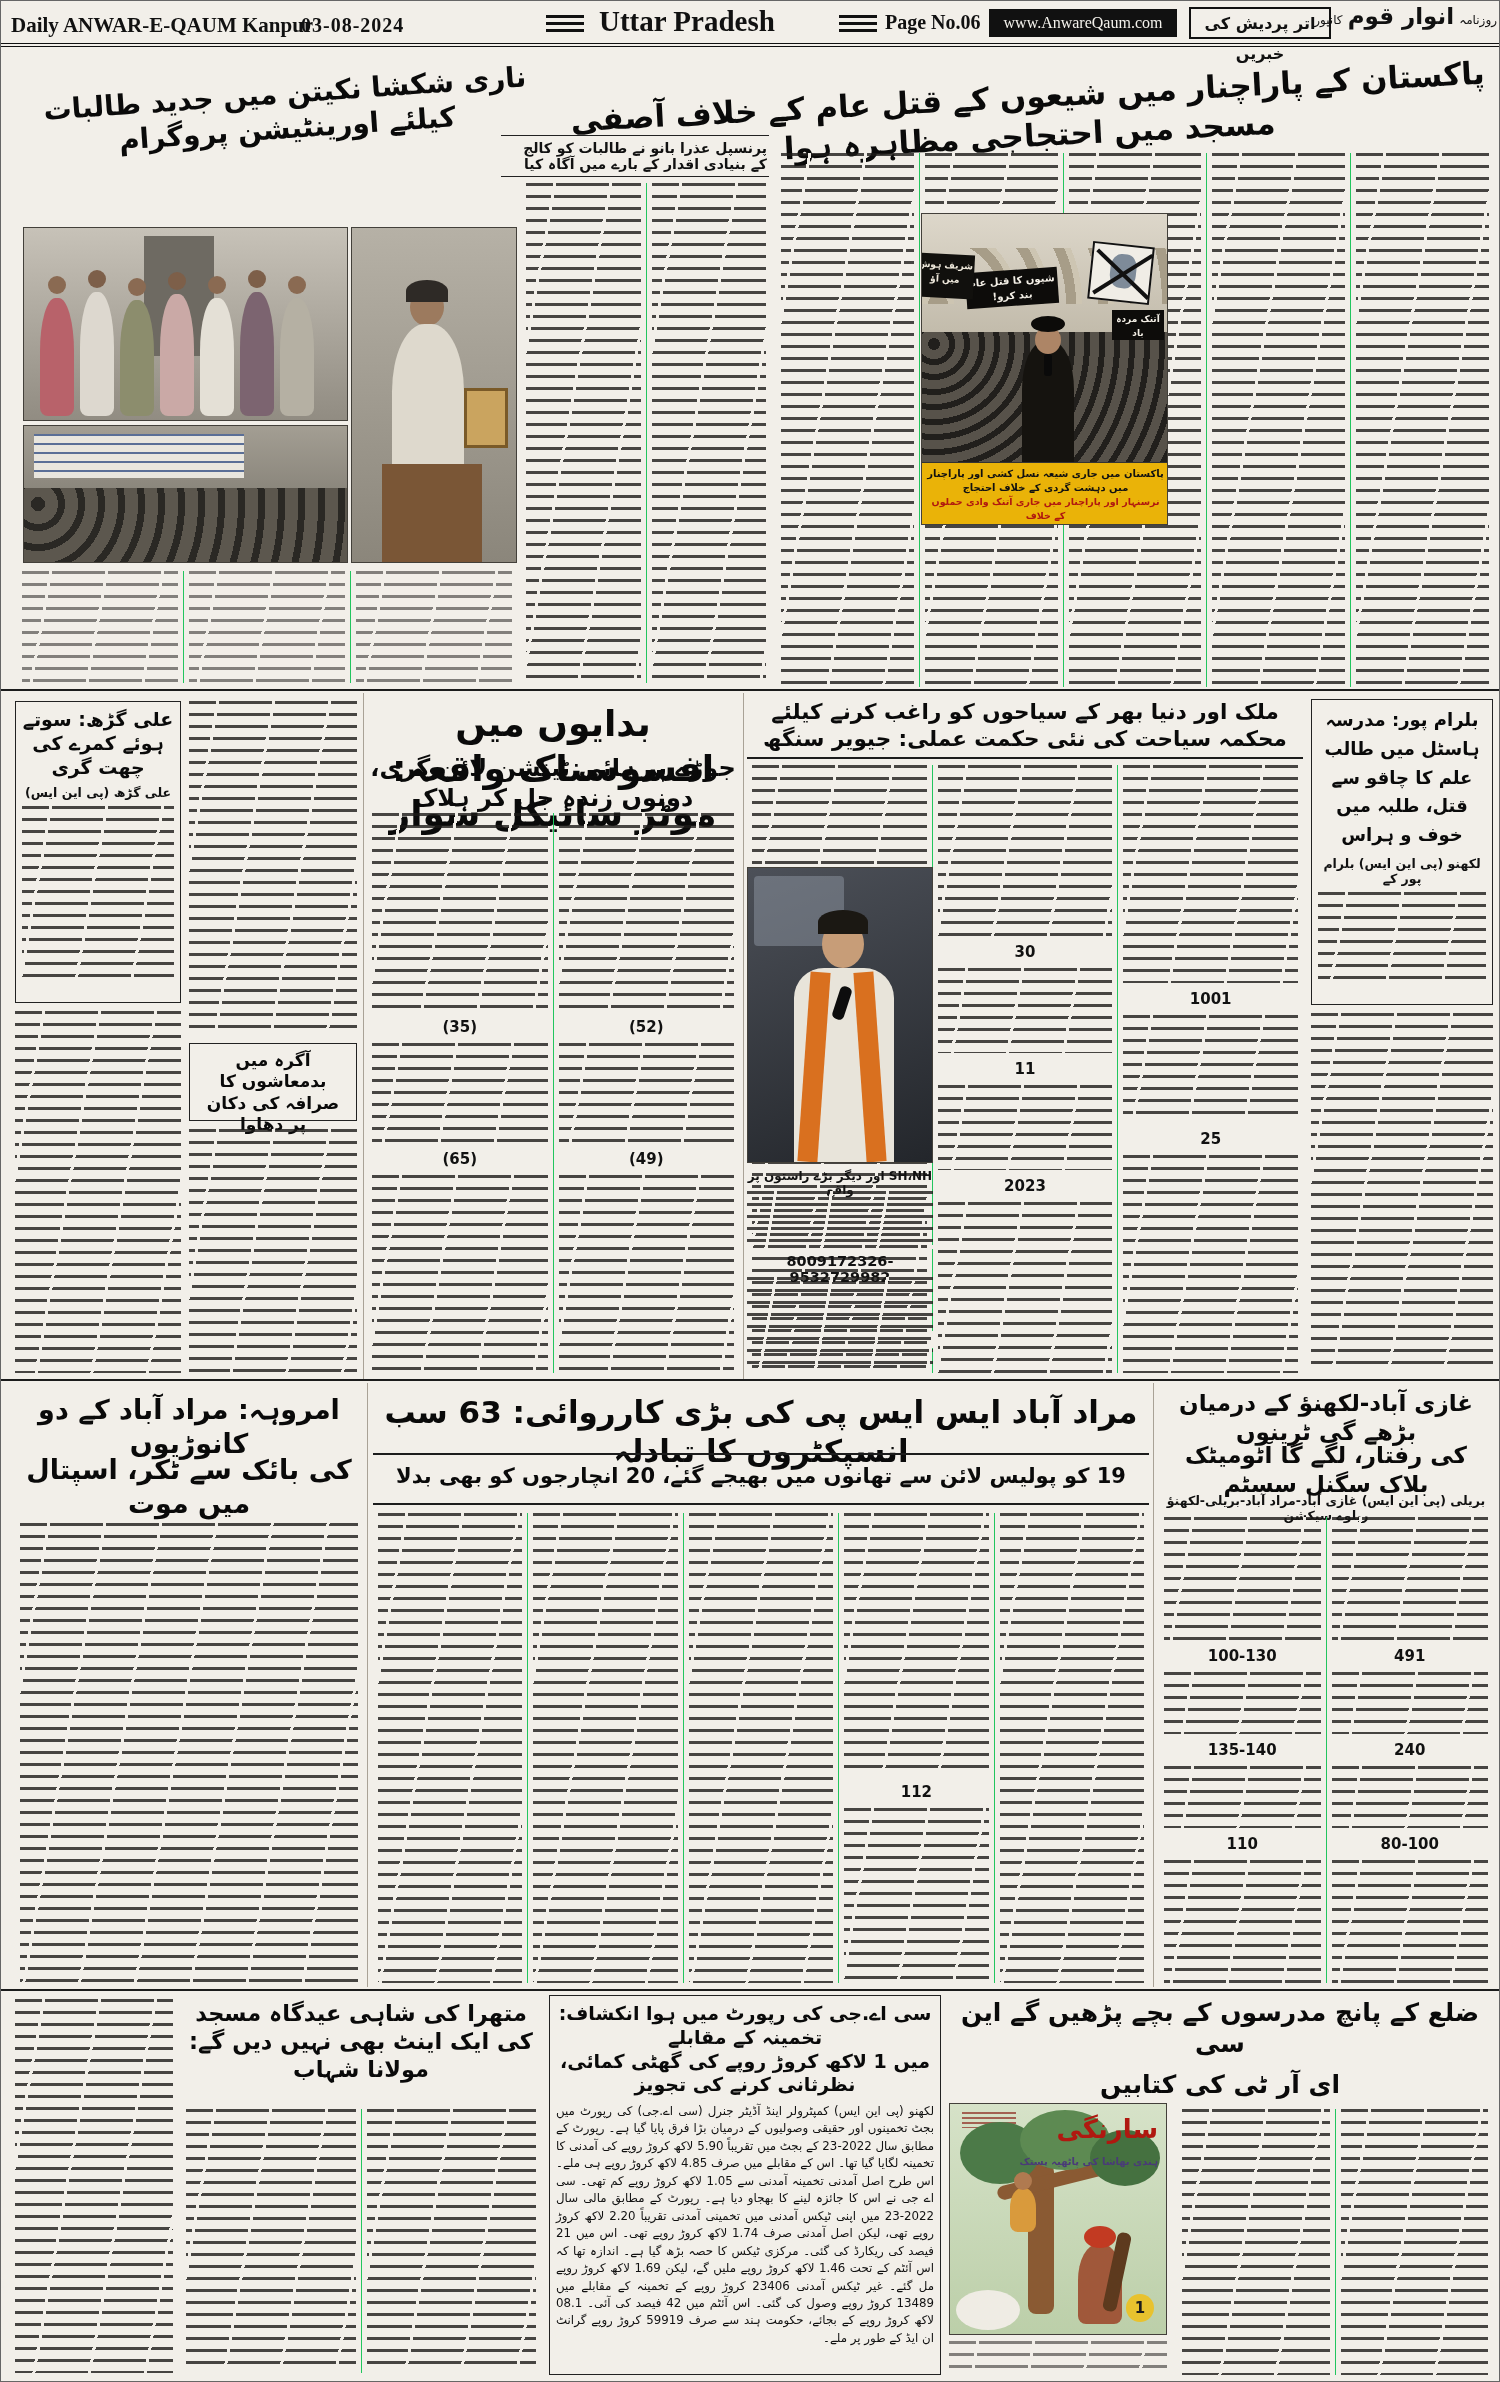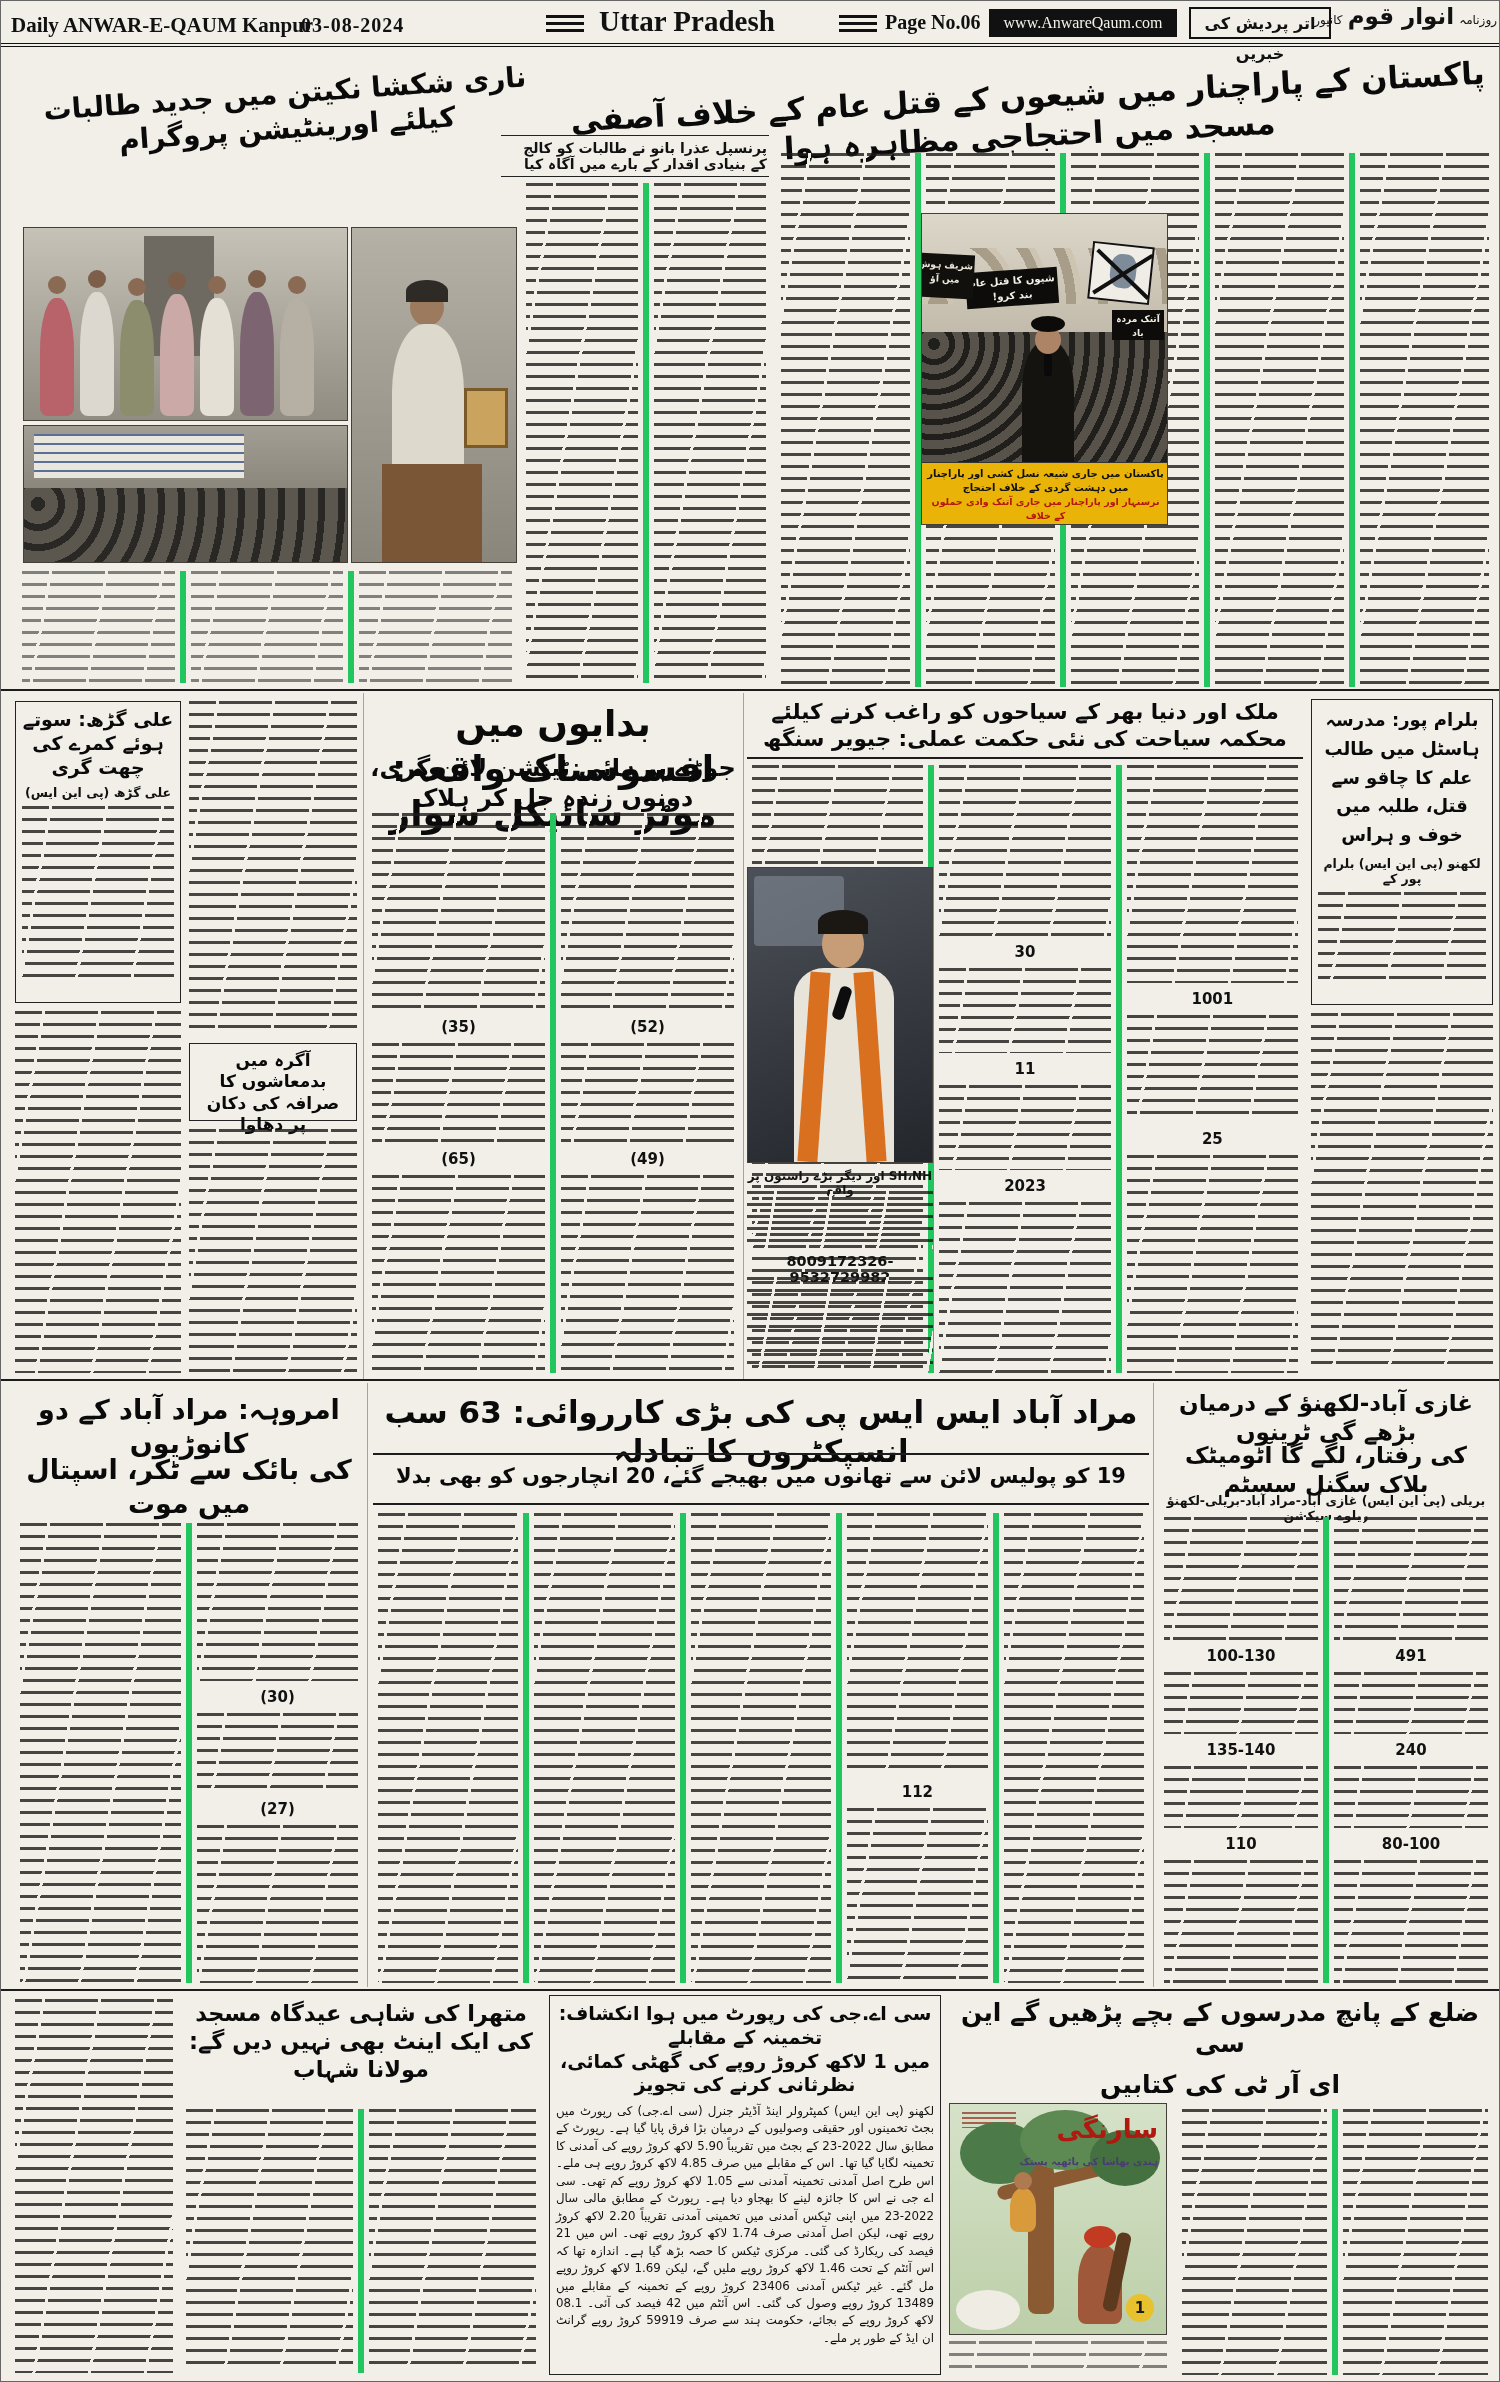--- a/index.html
+++ b/index.html
@@ -12,21 +12,21 @@
   .hl{font-weight:bold;color:#0a0a0a;text-align:center;line-height:1.25;}
   .rule{position:absolute;background:#1c1c1c;}
   
   .ph{background-image:
       repeating-linear-gradient(100deg, rgba(242,239,233,0) 0 27px, rgba(242,239,233,1) 27px 30px, rgba(242,239,233,0) 30px 55px),
       repeating-linear-gradient(to bottom, rgba(28,26,24,.8) 0 2.6px, rgba(28,26,24,0) 2.6px 12px);
       }
   .ph.lt{opacity:.65;}
   .cols{display:flex;flex-direction:row-reverse;}
   .col{flex:1;display:flex;flex-direction:column;gap:7px;padding:0 5px;}
-  .col + .col{border-right:6px solid #22c55e;}
+  .col + .col{border-right:1px solid #22c55e;}
   .col .ph{flex:1 1 auto;}
   .num{direction:ltr;font-weight:bold;font-size:15px;text-align:center;color:#111;flex:0 0 auto;}
   .dl{direction:rtl;font-size:12.5px;font-weight:bold;text-align:center;}
   .box{border:1.5px solid #222;background:#f2efe9;padding:6px;}
   .photo{border:1px solid #43403a;overflow:hidden;}
   .capsule{position:absolute;border-radius:45% 45% 8px 8px;}
   .head{position:absolute;border-radius:50%;}
 </style>
 </head>
 <body>
@@ -234,27 +234,20 @@
     <div class="ph" style="height:96px;margin-top:6px;"></div>
   </div>
   <div class="abs ph" style="left:1310px;top:1012px;width:182px;height:360px;"></div>
 
   <div class="rule" style="left:0;top:1378px;width:1500px;height:2px;"></div>
 
   <div class="abs u hl" style="left:14px;top:1392px;width:348px;font-size:27px;">امروہہ: مراد آباد کے دو کانوڑیوں</div>
   <div class="abs u hl" style="left:14px;top:1452px;width:348px;font-size:27px;">کی بائک سے ٹکر، اسپتال میں موت</div>
   <div class="abs cols" style="left:14px;top:1522px;width:348px;height:460px;">
     <div class="col">
-      <div class="ph" style="flex:2;"></div>
-      <span class="num">(30)</span>
-      <div class="ph" style="flex:1;"></div>
-      <span class="num">(27)</span>
-      <div class="ph" style="flex:2;"></div>
-    </div>
-    <div class="col">
         <div class="ph"></div>
       </div>
   </div>
   <div class="rule" style="left:366px;top:1382px;width:1px;height:604px;background:#a9a296;"></div>
 
   <div class="abs u hl" style="left:372px;top:1392px;width:776px;font-size:31px;">مراد آباد ایس ایس پی کی بڑی کارروائی: 63 سب انسپکٹروں کا تبادلہ</div>
   <div class="rule" style="left:372px;top:1452px;width:776px;height:1.5px;"></div>
   <div class="abs u hl" style="left:372px;top:1462px;width:776px;font-size:21px;">19 کو پولیس لائن سے تھانوں میں بھیجے گئے، 20 انچارجوں کو بھی بدلا</div>
   <div class="rule" style="left:372px;top:1502px;width:776px;height:1.5px;"></div>
   <div class="abs cols" style="left:372px;top:1512px;width:776px;height:470px;">

